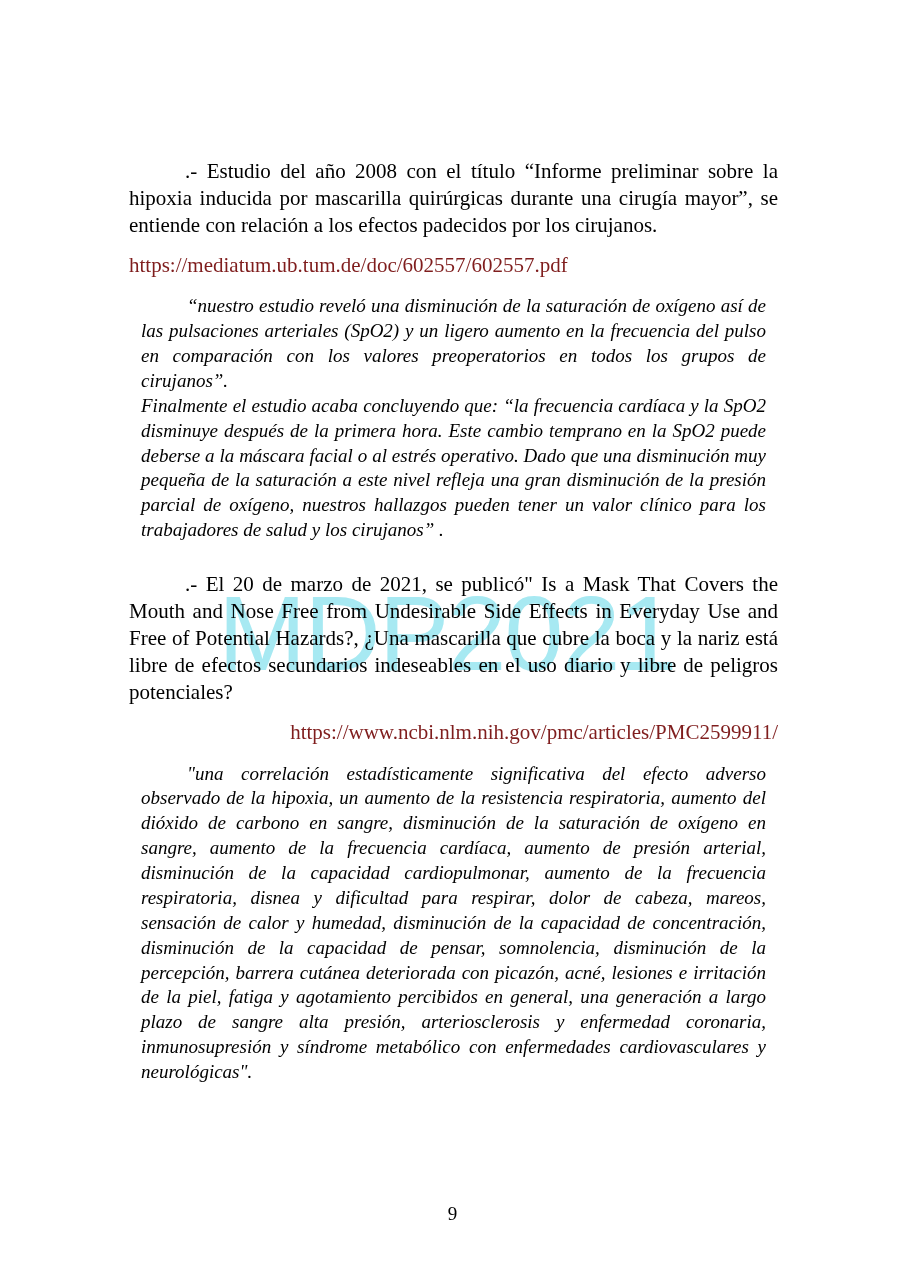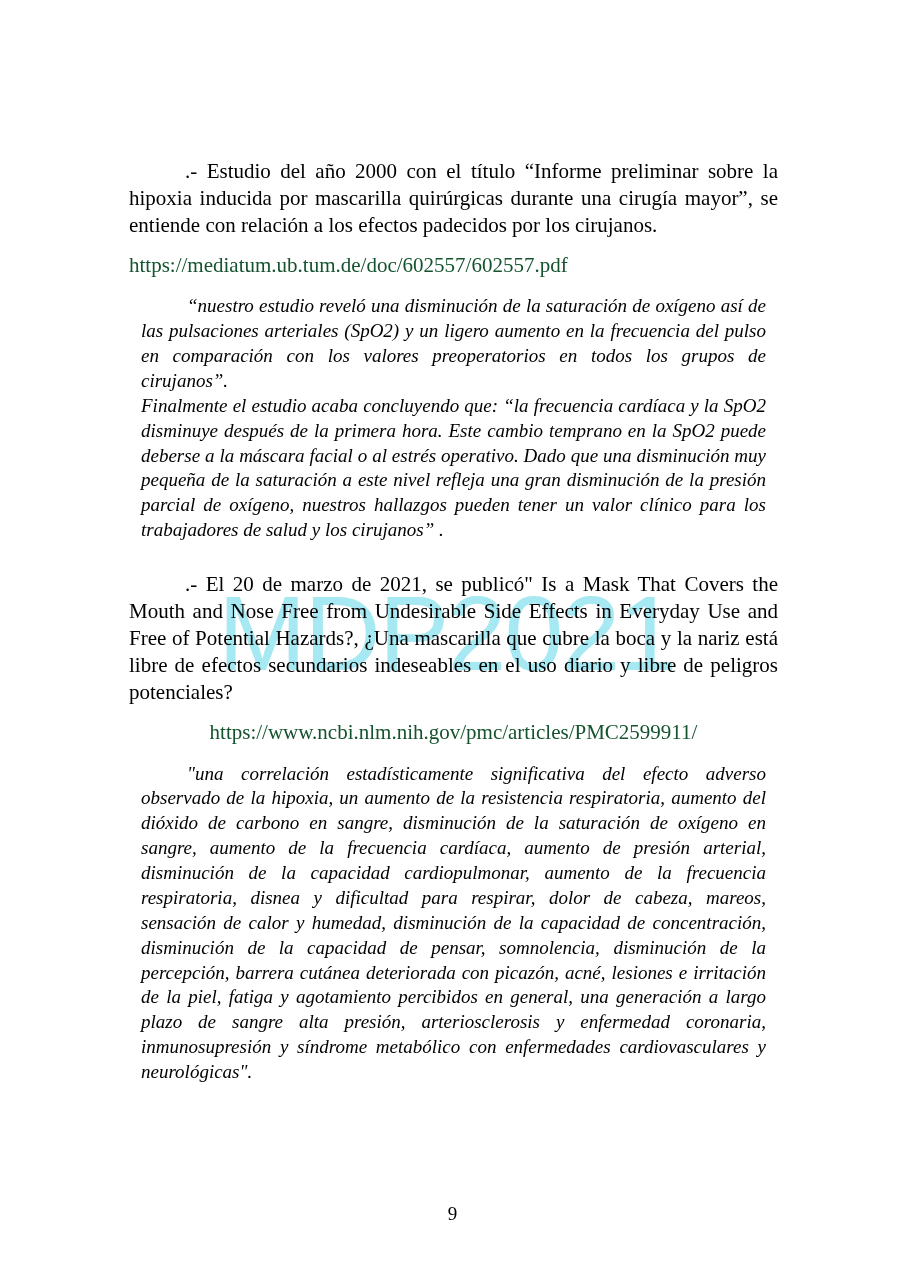--- a/index.html
+++ b/index.html
@@ -43,26 +43,26 @@
   }
   .para.indented {
     text-indent: 56px;
   }
   .link-line {
     margin: 0;
     margin-top: 13px;
     font-size: 21px;
     line-height: 1.29;
     text-align: left;
-    color: #14532d;
+    color: #7f1d1d;
     text-decoration: none;
     display: block;
   }
   .link-line.centered {
-    text-align: center;
+    text-align: right;
     margin-top: 13px;
   }
   .quote {
     margin: 12px;
     margin-top: 15px;
     font-style: italic;
     font-size: 19px;
     line-height: 1.31;
     text-align: justify;
   }
@@ -85,21 +85,21 @@
 </style>
 </head>
 <body>
 
 <div class="page">
 
   <div class="watermark" style="color: rgb(167, 233, 242);">MDP2021</div>
 
   <div class="content">
 
-    <p class="para indented">.- Estudio del año 2000 con el título “Informe preliminar sobre la hipoxia inducida por mascarilla quirúrgicas durante una cirugía mayor”, se entiende con relación a los efectos padecidos por los cirujanos.</p>
+    <p class="para indented">.- Estudio del año 2008 con el título “Informe preliminar sobre la hipoxia inducida por mascarilla quirúrgicas durante una cirugía mayor”, se entiende con relación a los efectos padecidos por los cirujanos.</p>
 
     <a class="link-line">https://mediatum.ub.tum.de/doc/602557/602557.pdf</a>
 
     <div class="quote">
       <div class="q-first">“nuestro estudio reveló una disminución de la saturación de oxígeno así de las pulsaciones arteriales (SpO2) y un ligero aumento en la frecuencia del pulso en comparación con los valores preoperatorios en todos los grupos de cirujanos”.</div>
       <div>Finalmente el estudio acaba concluyendo que: “la frecuencia cardíaca y la SpO2 disminuye después de la primera hora. Este cambio temprano en la SpO2 puede deberse a la máscara facial o al estrés operativo. Dado que una disminución muy pequeña de la saturación a este nivel refleja una gran disminución de la presión parcial de oxígeno, nuestros hallazgos pueden tener un valor clínico para los trabajadores de salud y los cirujanos” .</div>
     </div>
 
     <div class="spacer-md"></div>
 

